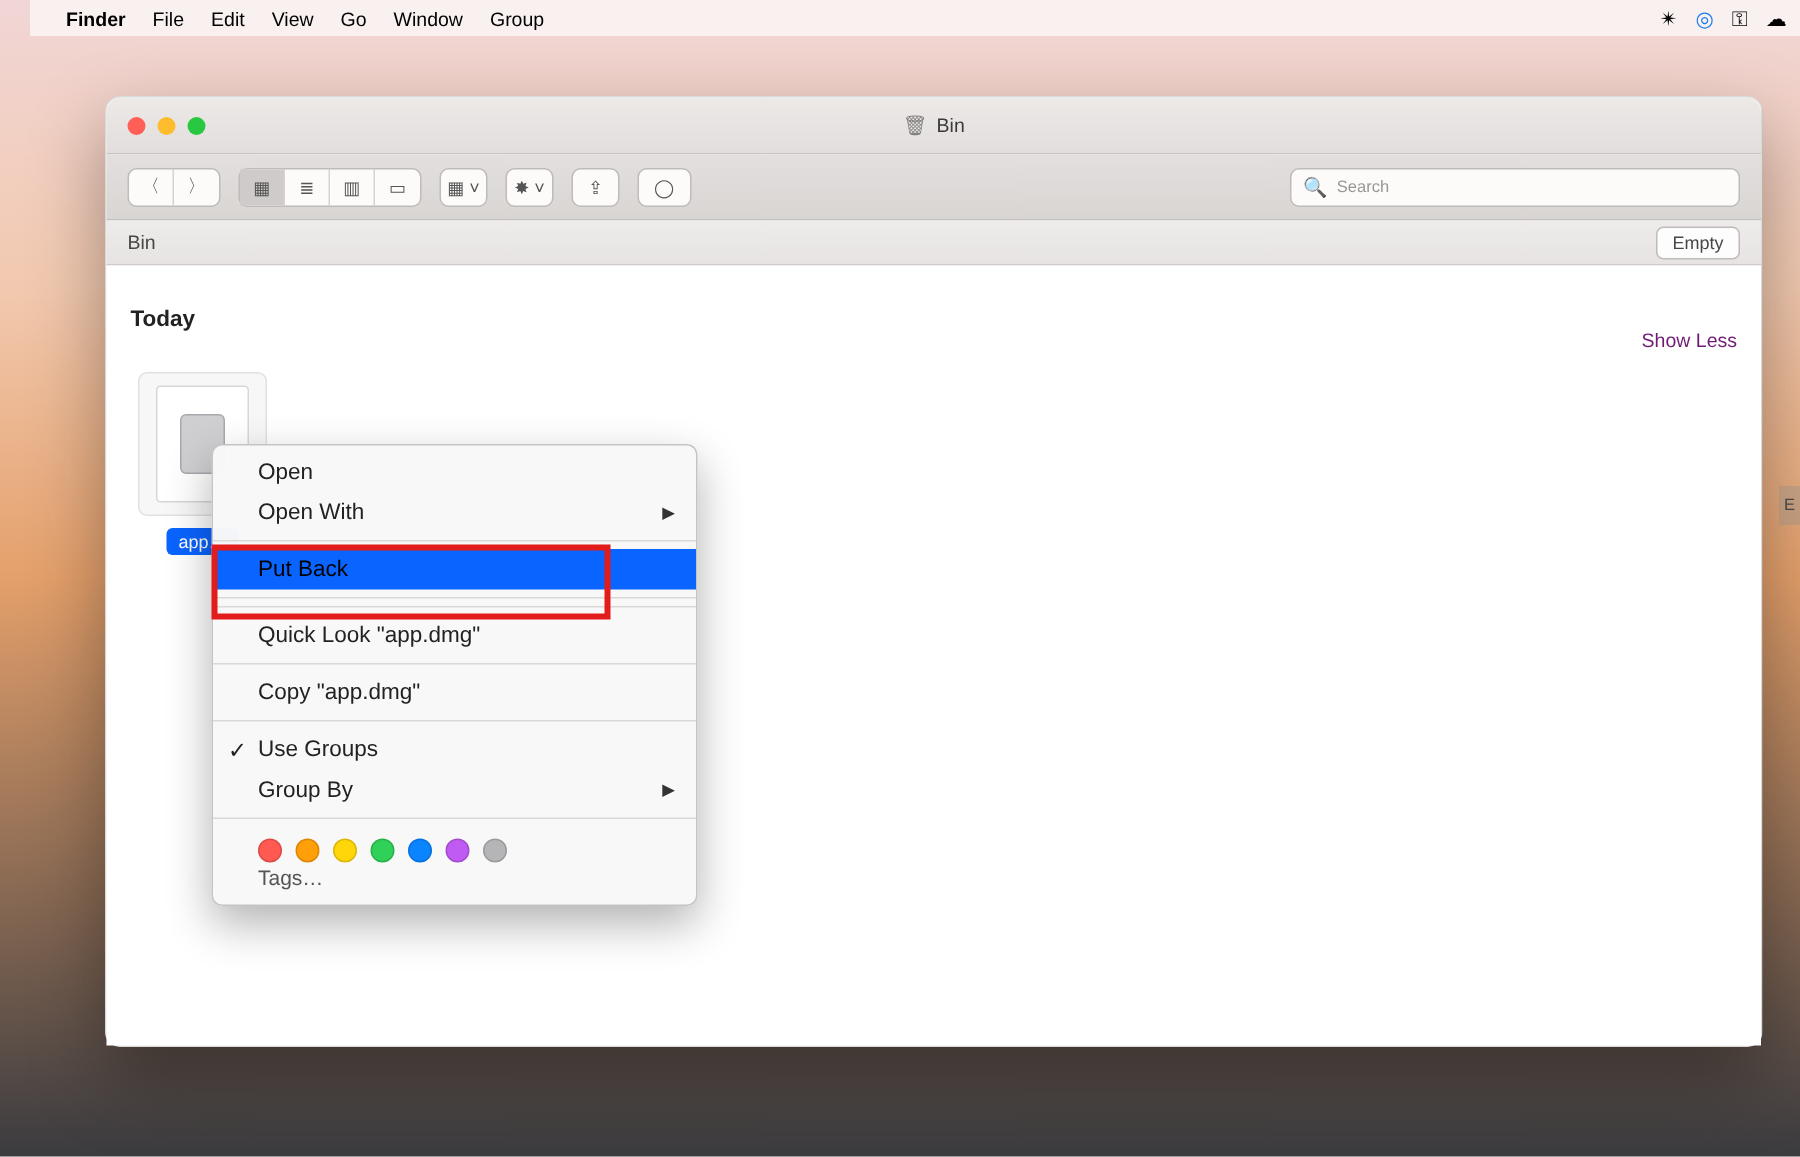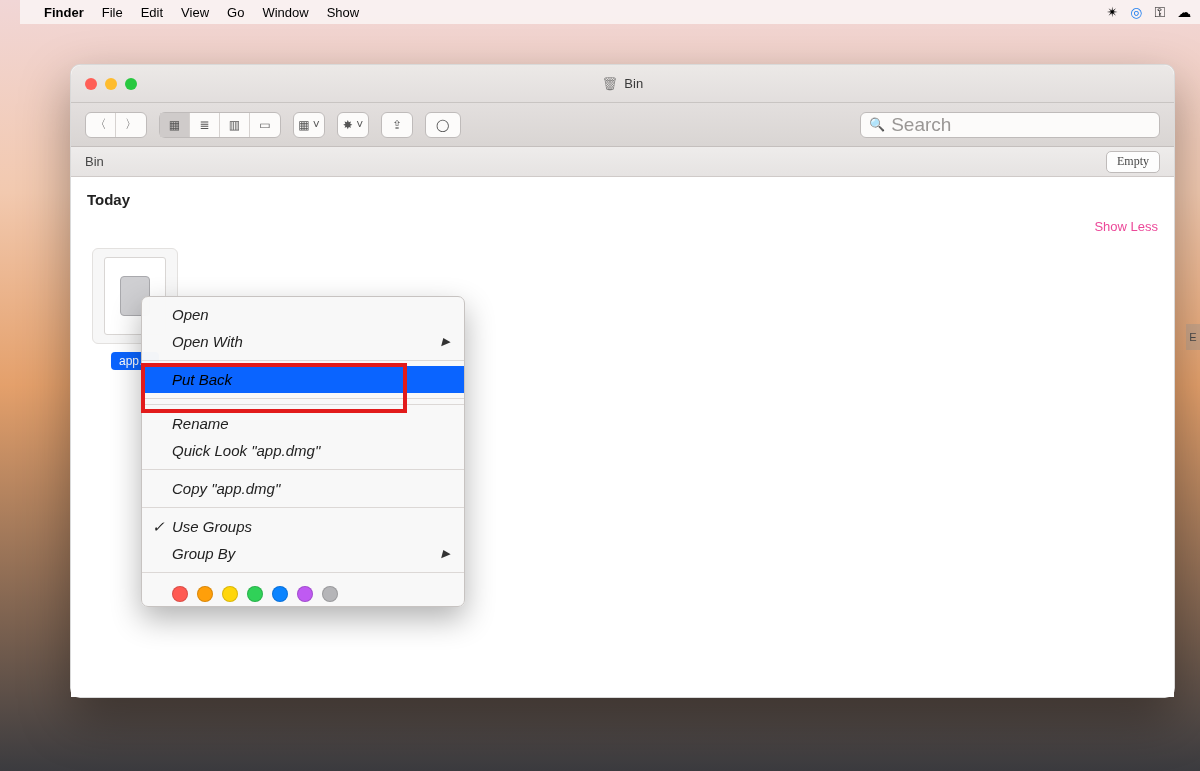--- a/index.html
+++ b/index.html
@@ -53,36 +53,36 @@
 }
 .seg span.cell { width:30px; height:100%; display:flex; align-items:center; justify-content:center; font-size:12px; color:#555; border-right:1px solid #d6d2d0; }
 .seg span.cell:last-child{border-right:none;}
 .seg span.cell.active{background:#cfcbca;}
 .tbtn { padding:0 10px; font-size:12px; color:#555; }
 .searchbox {
   margin-left:auto; width:300px; height:26px; border:1px solid #bfbbba; border-radius:6px;
   background:#fcfbfa; display:flex; align-items:center; padding:0 8px; gap:6px; color:#8a8785;
   font-size:13px;
 }
-.searchbox input { border:none; outline:none; background:transparent; width:100%; font-size:19px; color:#333;}
+.searchbox input { border:none; outline:none; background:transparent; width:100%; font-size:11px; color:#333;}
 .searchbox input::placeholder{color:#9a9795;}
 
 .pathbar {
   height:30px; background:linear-gradient(#eeeceb,#e6e3e2);
   border-bottom:1px solid #cfcac8; display:flex; align-items:center;
   padding:0 14px; font-size:13px; color:#474747;
 }
 .pathbar .empty-btn{
   margin-left:auto; height:22px; border:1px solid #bfbbba; border-radius:5px;
-  background:#fdfdfd; padding:0 10px; font-size:12px; display:flex; align-items:center;font-family:Liberation Serif, serif;
+  background:#fdfdfd; padding:0 10px; font-size:12px; display:flex; align-items:center;
 }
 
 .content { flex:1; background:#fff; padding:10px 16px; position:relative; overflow:hidden;}
-.section-header { display:flex; align-items:flex-start; font-size:15px; font-weight:700; color:#222; margin:4px 0 14px 0;}
-.section-header .showless { margin-left:auto; color:#ec4899; font-size:13px; font-weight:400;margin-top:28px;}
+.section-header { display:flex; align-items:center; font-size:15px; font-weight:700; color:#222; margin:4px 0 14px 0;}
+.section-header .showless { margin-left:auto; color:#701a75; font-size:13px; font-weight:400;margin-top:28px;}
 
 .file-item { width:96px; text-align:center; position:relative; }
 .file-thumb {
   width:86px; height:96px; margin:0 auto; background:#f7f7f7; border:1px solid #e3e1df; border-radius:6px;
   display:flex; align-items:center; justify-content:center;
 }
 .file-thumb .inner{
   width:62px; height:78px; background:#fff; border:1px solid #d9d6d4; border-radius:3px;
   display:flex; align-items:center; justify-content:center;
 }
@@ -94,21 +94,20 @@
   font-size:12px; padding:2px 8px; border-radius:4px;
 }
 
 
 .context-menu {
   position:absolute; left:141px; top:296px; width:324px;
   background:rgba(248,248,248,.98); border:1px solid #c7c3c1;
   border-radius:7px; box-shadow:0 12px 30px rgba(0,0,0,.3);
   font-size:15px; color:#222; padding:4px 0;
   z-index:20;
-  font-style:italic;
 }
 .cm-item { height:27px; display:flex; align-items:center; padding:0 14px 0 30px; position:relative;}
 .cm-item.hl { background:#0a64ff; color:#000000; }
 .cm-item .arrow { margin-left:auto; font-size:11px; color:#333; }
 .cm-sep { height:1px; background:#dcd8d6; margin:5px 0; }
 .cm-item .check { position:absolute; left:10px; }
 .cm-tags { padding:8px 14px 0 30px; display:flex; gap:9px; }
 .cm-tags span{ width:16px; height:16px; border-radius:50%; box-shadow:inset 0 0 0 1px rgba(0,0,0,.15);}
 .cm-tagslabel{ padding:2px 14px 6px 30px; color:#555; font-size:14px;}
 .highlight-box{
@@ -123,21 +122,21 @@
 <body>
 
 <div class="menubar">
   <span class="apple"></span>
   <span class="menu-item bold">Finder</span>
   <span class="menu-item">File</span>
   <span class="menu-item">Edit</span>
   <span class="menu-item">View</span>
   <span class="menu-item">Go</span>
   <span class="menu-item">Window</span>
-  <span class="menu-item">Show</span>
+  <span class="menu-item">Group</span>
   <span class="spacer"></span>
   <span class="status-icon">✴</span>
   <span class="status-icon" style="color:#1d7ef0;">◎</span>
   <span class="status-icon">⚿</span>
   <span class="status-icon">☁</span>
   <span class="status-icon">⌇</span>
 </div>
 
 <div class="window">
   <div class="titlebar">
@@ -206,23 +205,20 @@
   <div class="cm-item">
       <span>Open With</span>
       <span class="arrow">▶</span>
     </div>
   <div class="cm-sep"></div>
   <div class="cm-item hl">
       <span>Put Back</span>
     </div>
   <div class="cm-sep"></div>
   <div class="cm-sep"></div>
-  <div class="cm-item">
-      <span>Rename</span>
-    </div>
   <div class="cm-item">
       <span>Quick Look "app.dmg"</span>
     </div>
   <div class="cm-sep"></div>
   <div class="cm-item">
       <span>Copy "app.dmg"</span>
     </div>
   <div class="cm-sep"></div>
   <div class="cm-item">
       <span class="check">✓</span>
@@ -235,17 +231,18 @@
   <div class="cm-sep"></div>
   <div class="cm-tags">
     <span style="background:#ff5a52"></span>
     <span style="background:#ff9f0a"></span>
     <span style="background:#ffd60a"></span>
     <span style="background:#30d158"></span>
     <span style="background:#0a84ff"></span>
     <span style="background:#bf5af2"></span>
     <span style="background:#b5b5b8"></span>
   </div>
+  <div class="cm-tagslabel">Tags…</div>
 </div>
 
 <div class="highlight-box"></div>
 
 <div class="edge-frag">E</div>
 
 </body></html>

